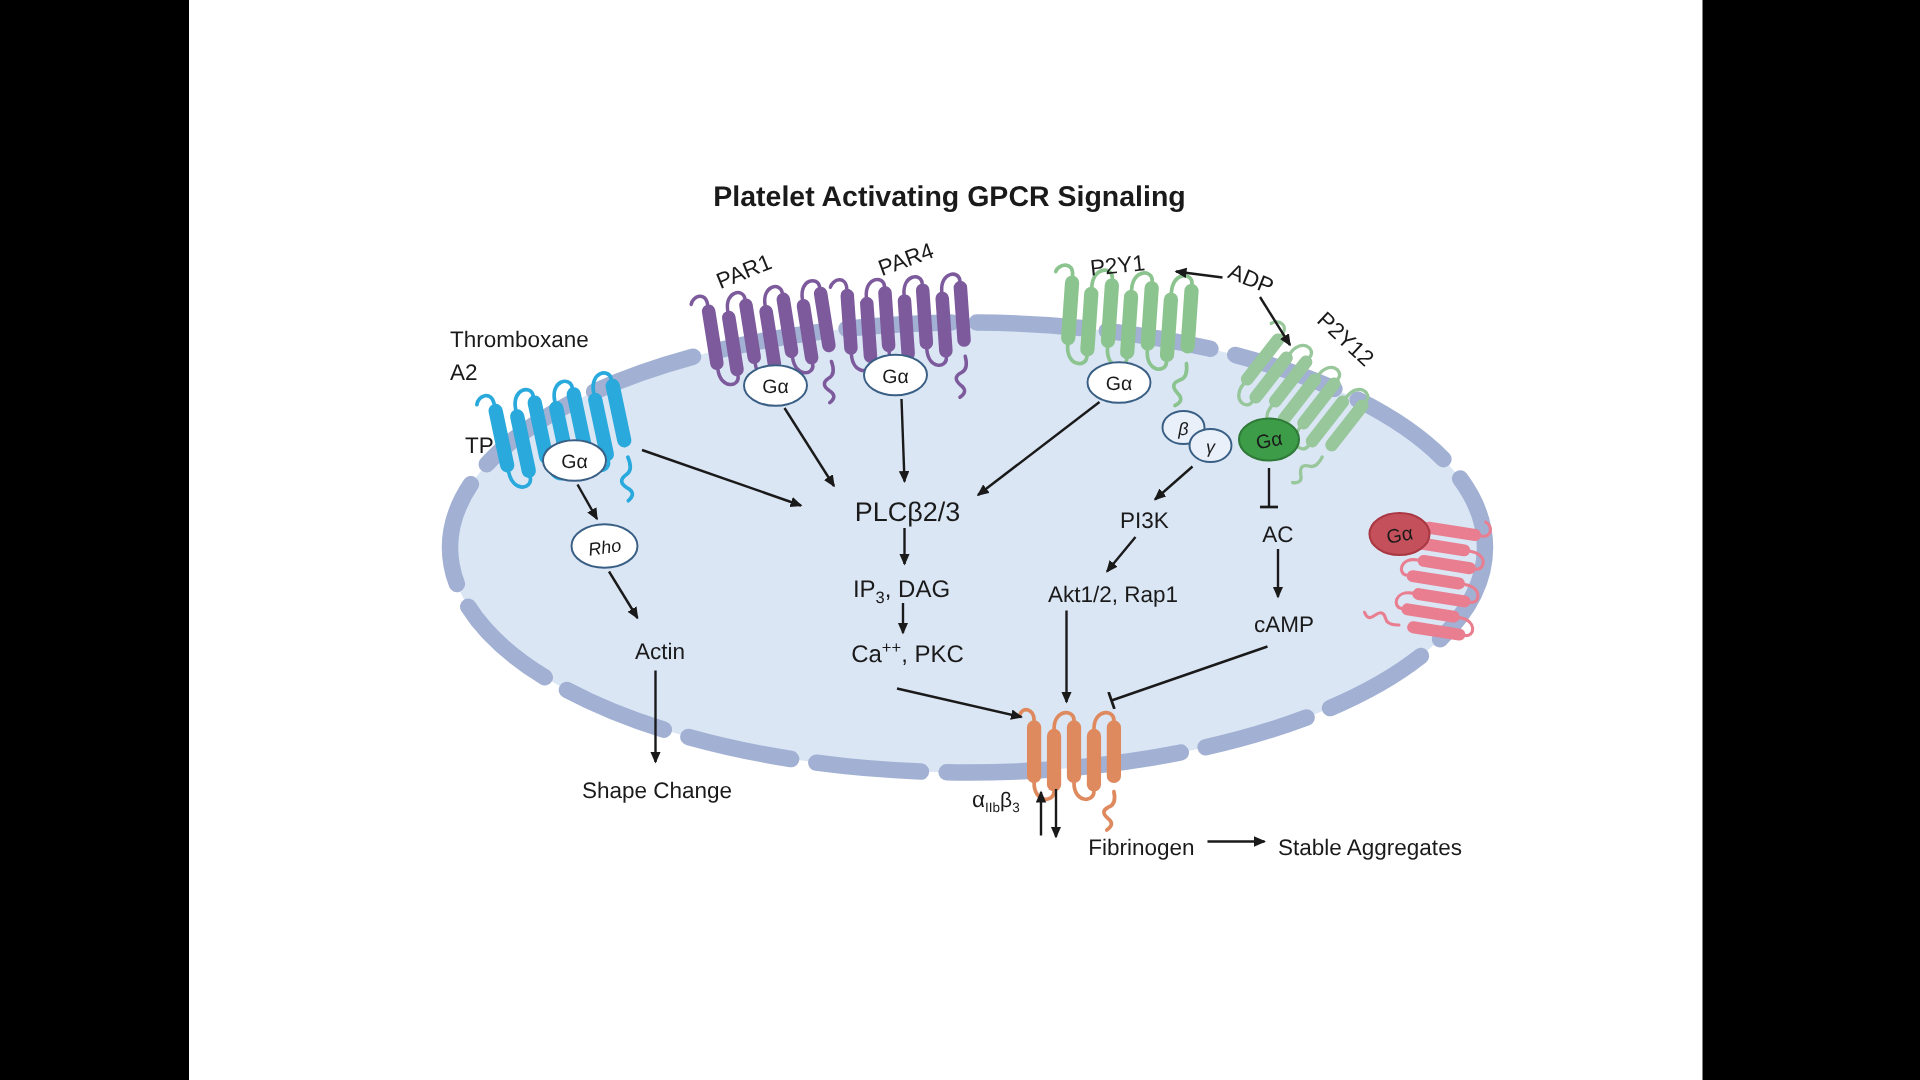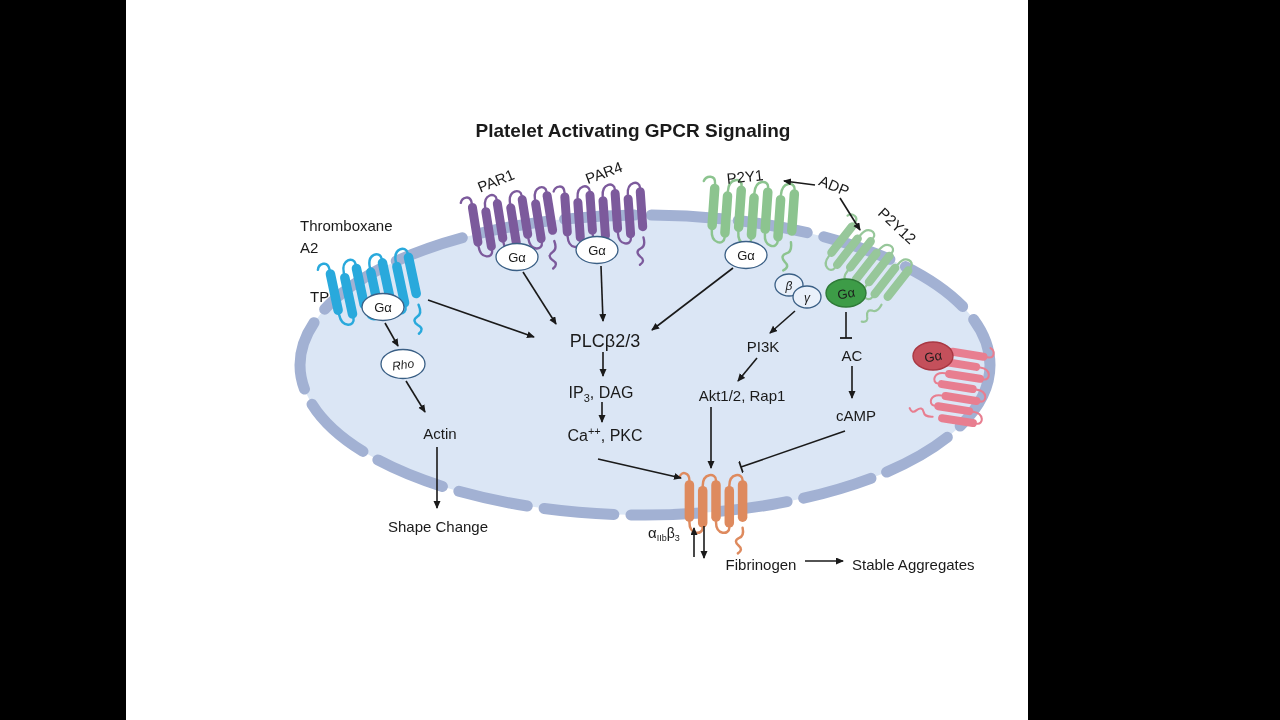--- a/index.html
+++ b/index.html
@@ -1,16 +1,16 @@
 <!DOCTYPE html>
 <html><head>
 <meta charset="utf-8">
 <style>
   html,body{margin:0;padding:0;background:#000;}
-  .stage{position:relative;width:1028px;height:720px;background:#000;overflow:hidden;}
+  .stage{position:relative;width:1135px;height:720px;background:#000;overflow:hidden;}
   svg{display:block;}
   svg text{font-family:"Liberation Sans","DejaVu Sans",sans-serif;fill:#1a1a1a;}
   .title-text{font-weight:bold;font-size:19px;}
   .lbl{font-size:15px;}
   .lbl-big{font-size:18px;}
   .lbl-med{font-size:16px;}
   .oval-txt{font-size:13px;}
   .oval-txt-small{font-size:12px;font-style:italic;}
   .arrow{stroke:#1a1a1a;stroke-width:1.6;fill:none;marker-end:url(#arrowhead);}
   .tbar{stroke:#1a1a1a;stroke-width:1.6;fill:none;marker-end:url(#tbarhead);}

